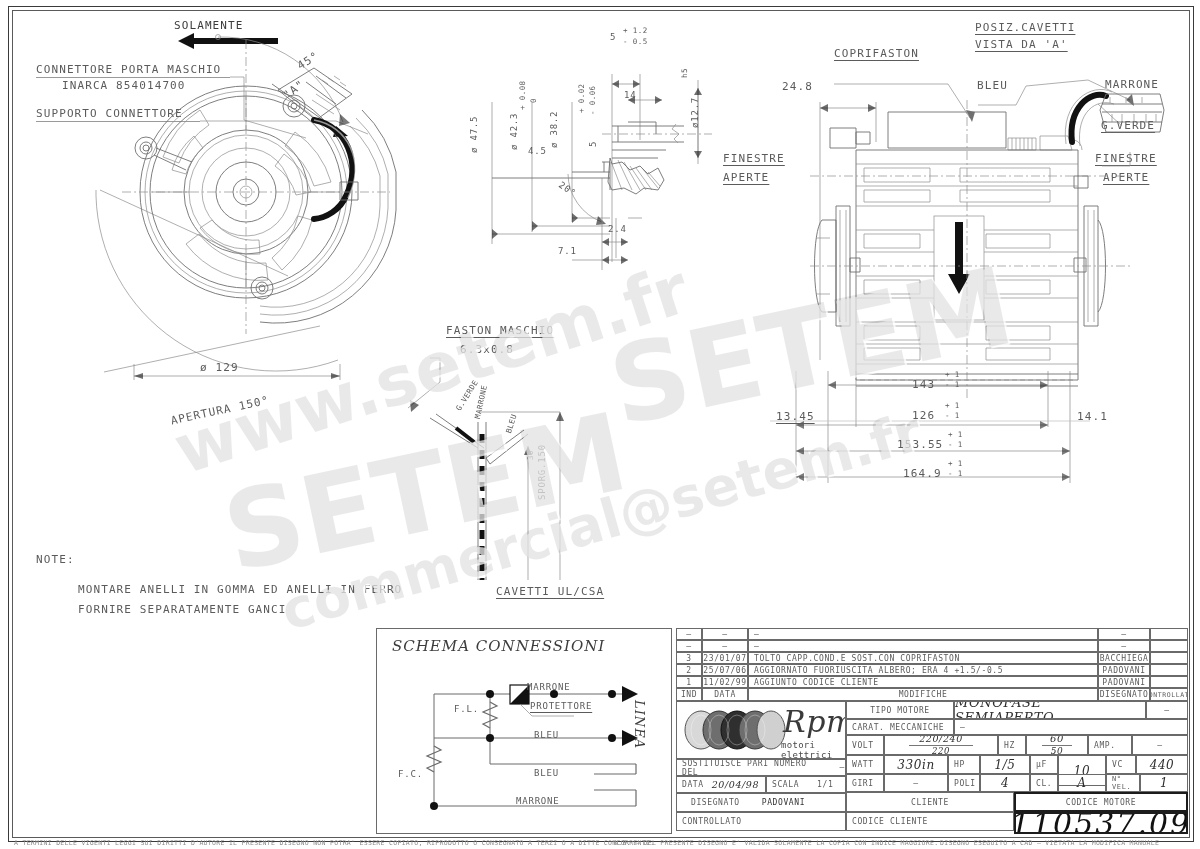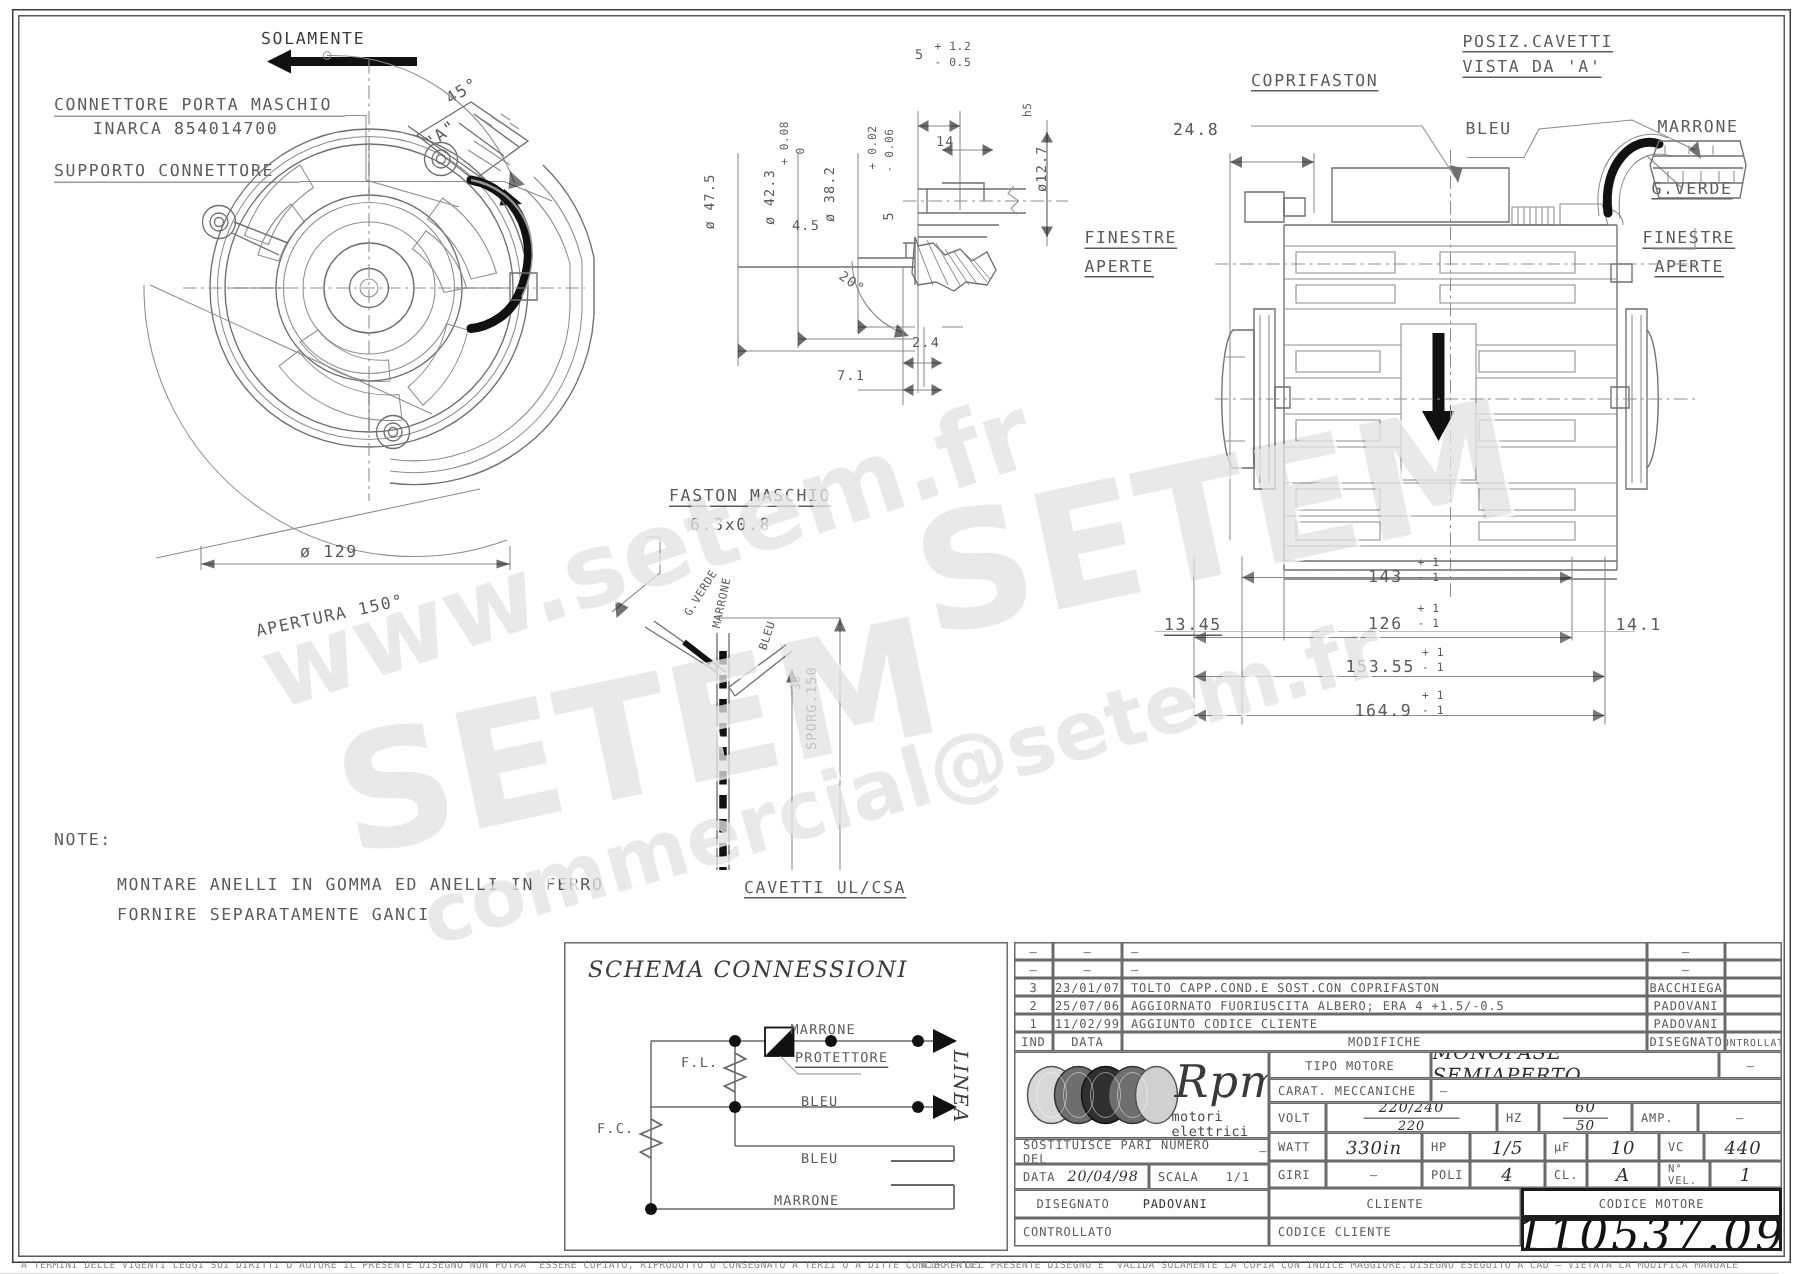--- a/index.html
+++ b/index.html
@@ -522,21 +522,21 @@
       <path d="M204 106 L246 106"></path>
       <path d="M204 122 L246 122"></path>
       <path d="M246 96 L246 106"></path>
       <path d="M246 122 L246 138"></path>
     </g>
 
     <path class="s2" d="M130 36 L142 48 L184 48"></path>
   </svg>
 
   <div class="t sm" style="left:454px;top:704px;">F.L.</div>
-  <div class="t sm" style="left:398px;top:748px;text-align:right;">F.C.</div>
+  <div class="t sm" style="left:398px;top:769px;text-align:right;">F.C.</div>
   <div class="t sm" style="left:527px;top:682px;">MARRONE</div>
   <div class="t sm u" style="left:530px;top:701px;">PROTETTORE</div>
   <div class="t sm" style="left:534px;top:730px;">BLEU</div>
   <div class="t sm" style="left:534px;top:768px;">BLEU</div>
   <div class="t sm" style="left:516px;top:796px;">MARRONE</div>
   <div class="t ital dk" style="left:646px;top:700px;font-size:13px;transform:rotate(90deg);transform-origin:0 0;">LINEA</div>
 
   <div id="tb">
 
     <div class="cell c" style="left:0;top:0;width:26px;height:12px;">–</div>
@@ -619,21 +619,21 @@
 
     <div class="cell l" style="left:170px;top:127px;width:38px;height:19px;">WATT</div>
     <div class="cell c" style="left:208px;top:127px;width:64px;height:19px;">
       <span class="val">330in</span>
     </div>
     <div class="cell l" style="left:272px;top:127px;width:32px;height:19px;">HP</div>
     <div class="cell c" style="left:304px;top:127px;width:50px;height:19px;">
       <span class="val">1/5</span>
     </div>
     <div class="cell l" style="left:354px;top:127px;width:28px;height:19px;">µF</div>
-    <div class="cell c" style="left:382px;top:127px;width:48px;height:19px;">
+    <div class="cell c" style="left:382px;top:127px;width:48px;height:31px;">
       <span class="val">10</span>
     </div>
     <div class="cell l" style="left:430px;top:127px;width:30px;height:19px;">VC</div>
     <div class="cell c" style="left:460px;top:127px;width:52px;height:19px;">
       <span class="val">440</span>
     </div>
 
     <div class="cell l" style="left:170px;top:146px;width:38px;height:18px;">GIRI</div>
     <div class="cell c" style="left:208px;top:146px;width:64px;height:18px;">–</div>
     <div class="cell l" style="left:272px;top:146px;width:32px;height:18px;">POLI</div>

